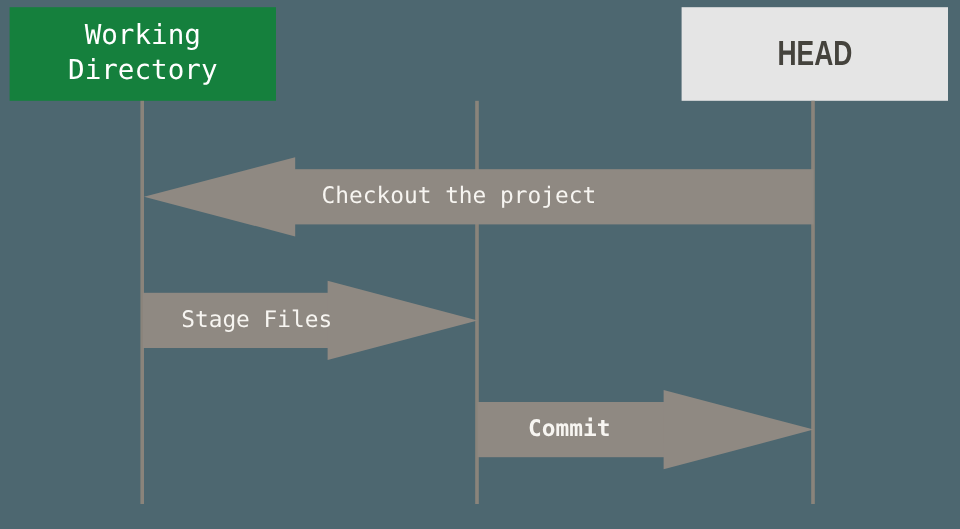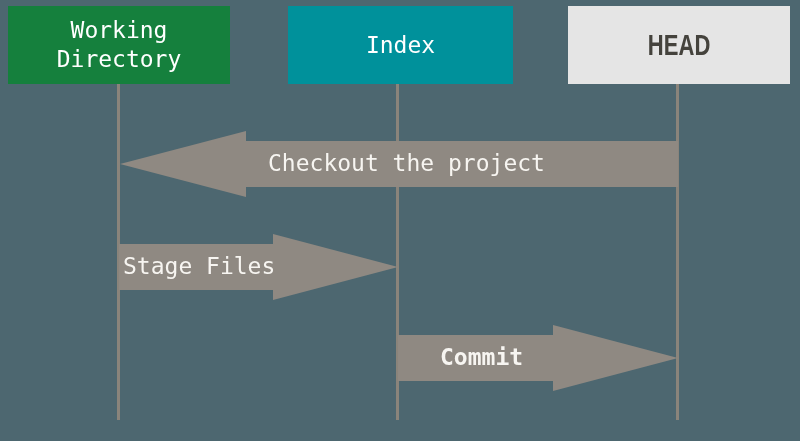--- a/index.html
+++ b/index.html
@@ -26,48 +26,45 @@
   .ll-wd{left:117px;}
   .ll-index{left:396px;}
   .ll-head{left:676px;}
   
   .arrow{position:absolute;height:66px;}
   .arrow .abody{position:absolute;top:10px;height:46px;background:#8F8982;}
   .tri{position:absolute;top:0;width:0;height:0;
        border-top:33px solid transparent;border-bottom:33px solid transparent;}
   .alabel{
     position:absolute;top:50%;transform:translateY(-52%);
-    font-size:23px;color:#F7F5F1;white-space:nowrap;
+    font-size:19px;color:#F7F5F1;white-space:nowrap;
   }
   
   .arrow-checkout{left:120px;top:131px;width:558px;}
   .arrow-checkout .abody{left:125px;right:0;}
   .arrow-checkout .tri{left:0;border-right:126px solid #8F8982;}
   .arrow-checkout .alabel{left:148px;}
   
   .arrow-stage{left:119px;top:234px;width:279px;}
   .arrow-stage .abody{left:0;width:155px;}
   .arrow-stage .tri{left:154px;border-left:125px solid #8F8982;}
-  .arrow-stage .alabel{left:4px;}
+  .arrow-stage .alabel{left:32px;}
   
   .arrow-commit{left:398px;top:325px;width:280px;}
   .arrow-commit .abody{left:0;width:156px;}
   .arrow-commit .tri{left:155px;border-left:125px solid #8F8982;}
   .arrow-commit .alabel{left:42px;font-weight:bold;}
 </style>
 </head>
 <body>
 
 <div class="stage">
 
   <div class="box box-wd">
     <span>Working Directory</span>
-  </div>
-  <div class="box box-index">
-    <span>Index</span>
   </div>
   <div class="box box-head">
     <span class="head-label">HEAD</span>
   </div>
 
   <div class="lifeline ll-wd"></div>
   <div class="lifeline ll-index"></div>
   <div class="lifeline ll-head"></div>
 
   <div class="arrow arrow-checkout">

